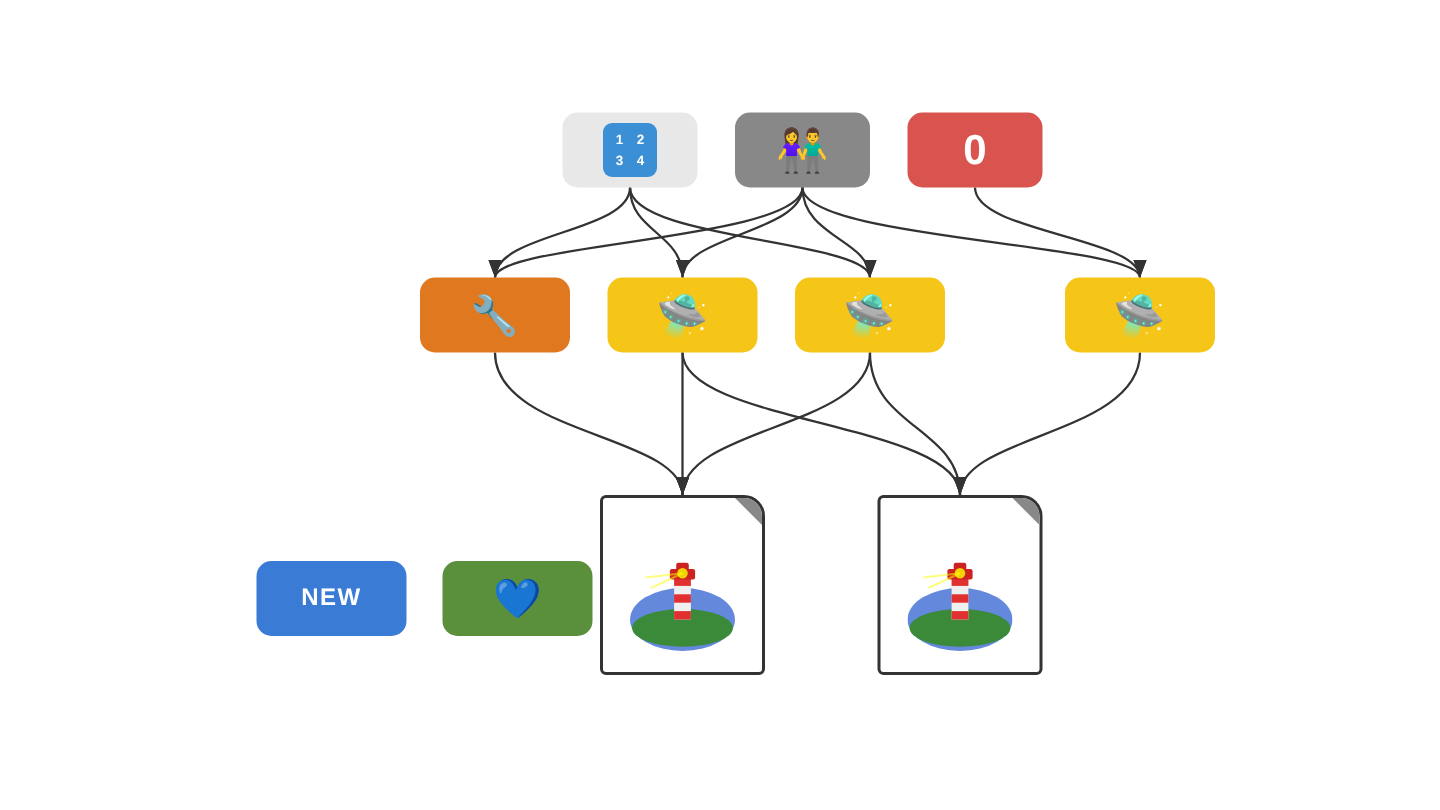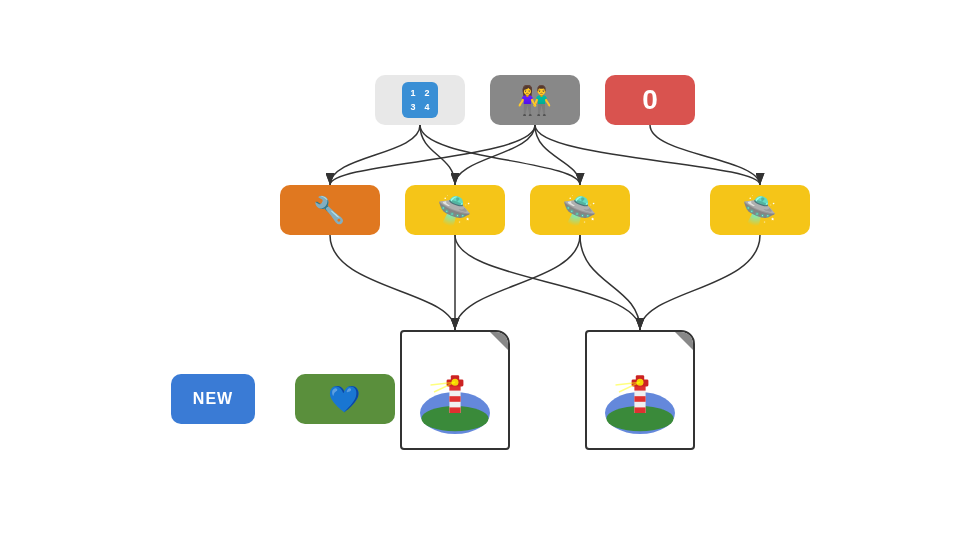--- a/index.html
+++ b/index.html
@@ -81,21 +81,21 @@
     .node-doc-right {
       width: 110px; height: 120px;
       background: #ffffff;
       border: 2px solid #333;
       left: 585px; top: 330px;
       border-radius: 4px 14px 4px 4px;
     }
 
     
     .node-new {
-      width: 84px; height: 50px;
+      width: 100px; height: 50px;
       background: #3a7bd5;
       left: 171px; top: 374px;
       border-radius: 10px;
       font-size: 16px;
       font-weight: bold;
       color: white;
       letter-spacing: 1px;
     }
     .node-green {
       width: 100px; height: 50px;

